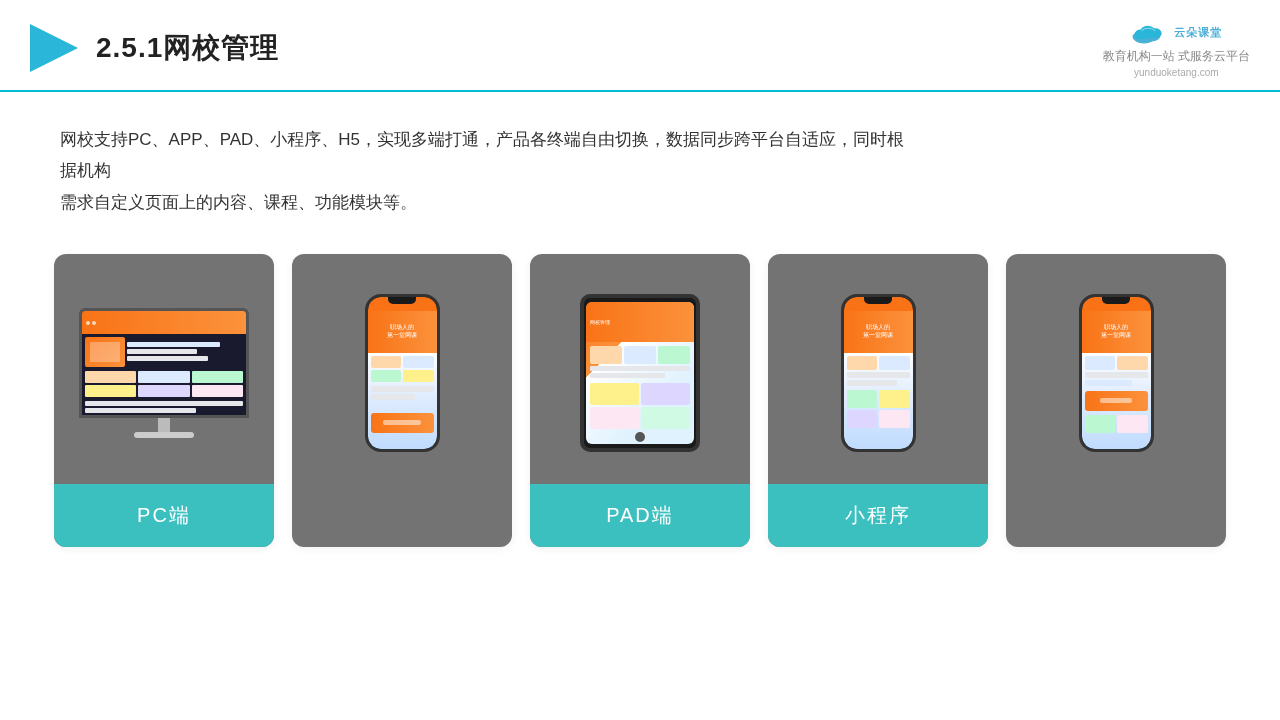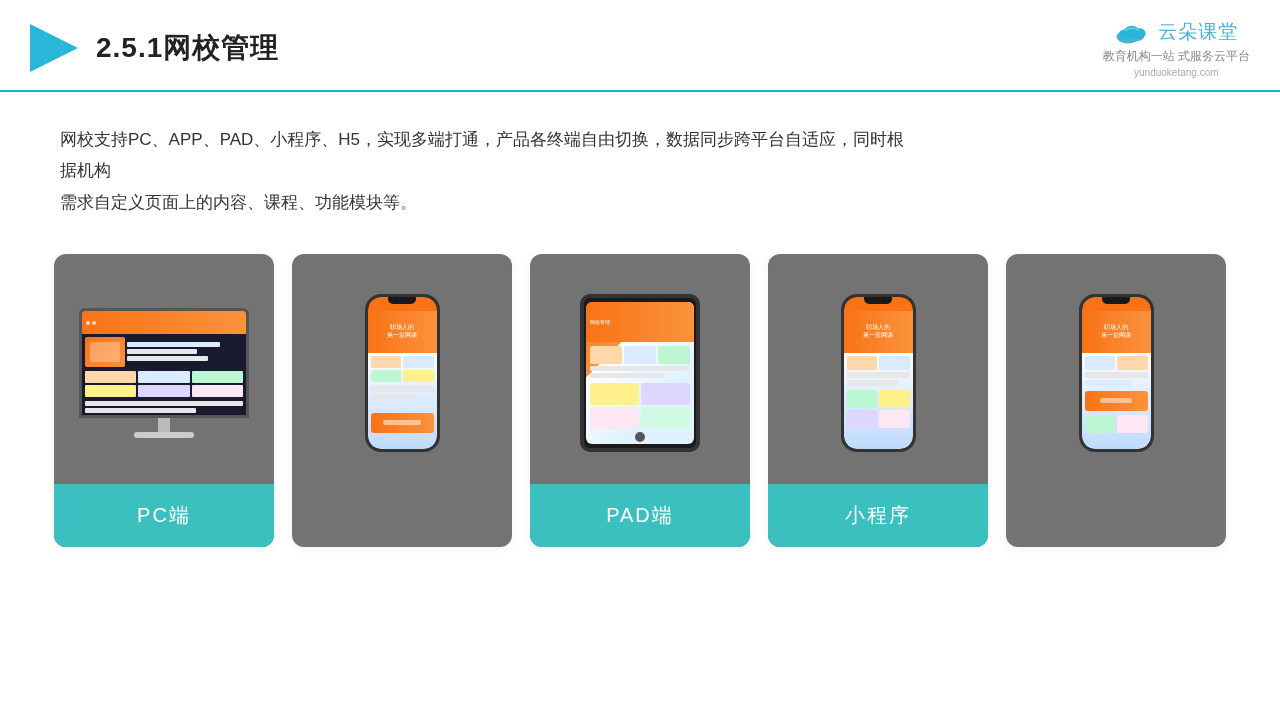--- a/index.html
+++ b/index.html
@@ -40,23 +40,23 @@
       flex-direction: column;
       align-items: center;
       gap: 2px;
     }
     .logo-cloud {
       display: flex;
       align-items: center;
       gap: 6px;
     }
     .logo-text-main {
-      font-size: 19px;
+      font-size: 11px;
       color: #4ab0d6;
-      font-weight: normal;
+      font-weight: bold;
       letter-spacing: 1px;
     }
     .logo-sub {
       font-size: 12px;
       color: #888;
       text-align: right;
       line-height: 1.4;
     }
     .logo-url {
       font-size: 10px;

